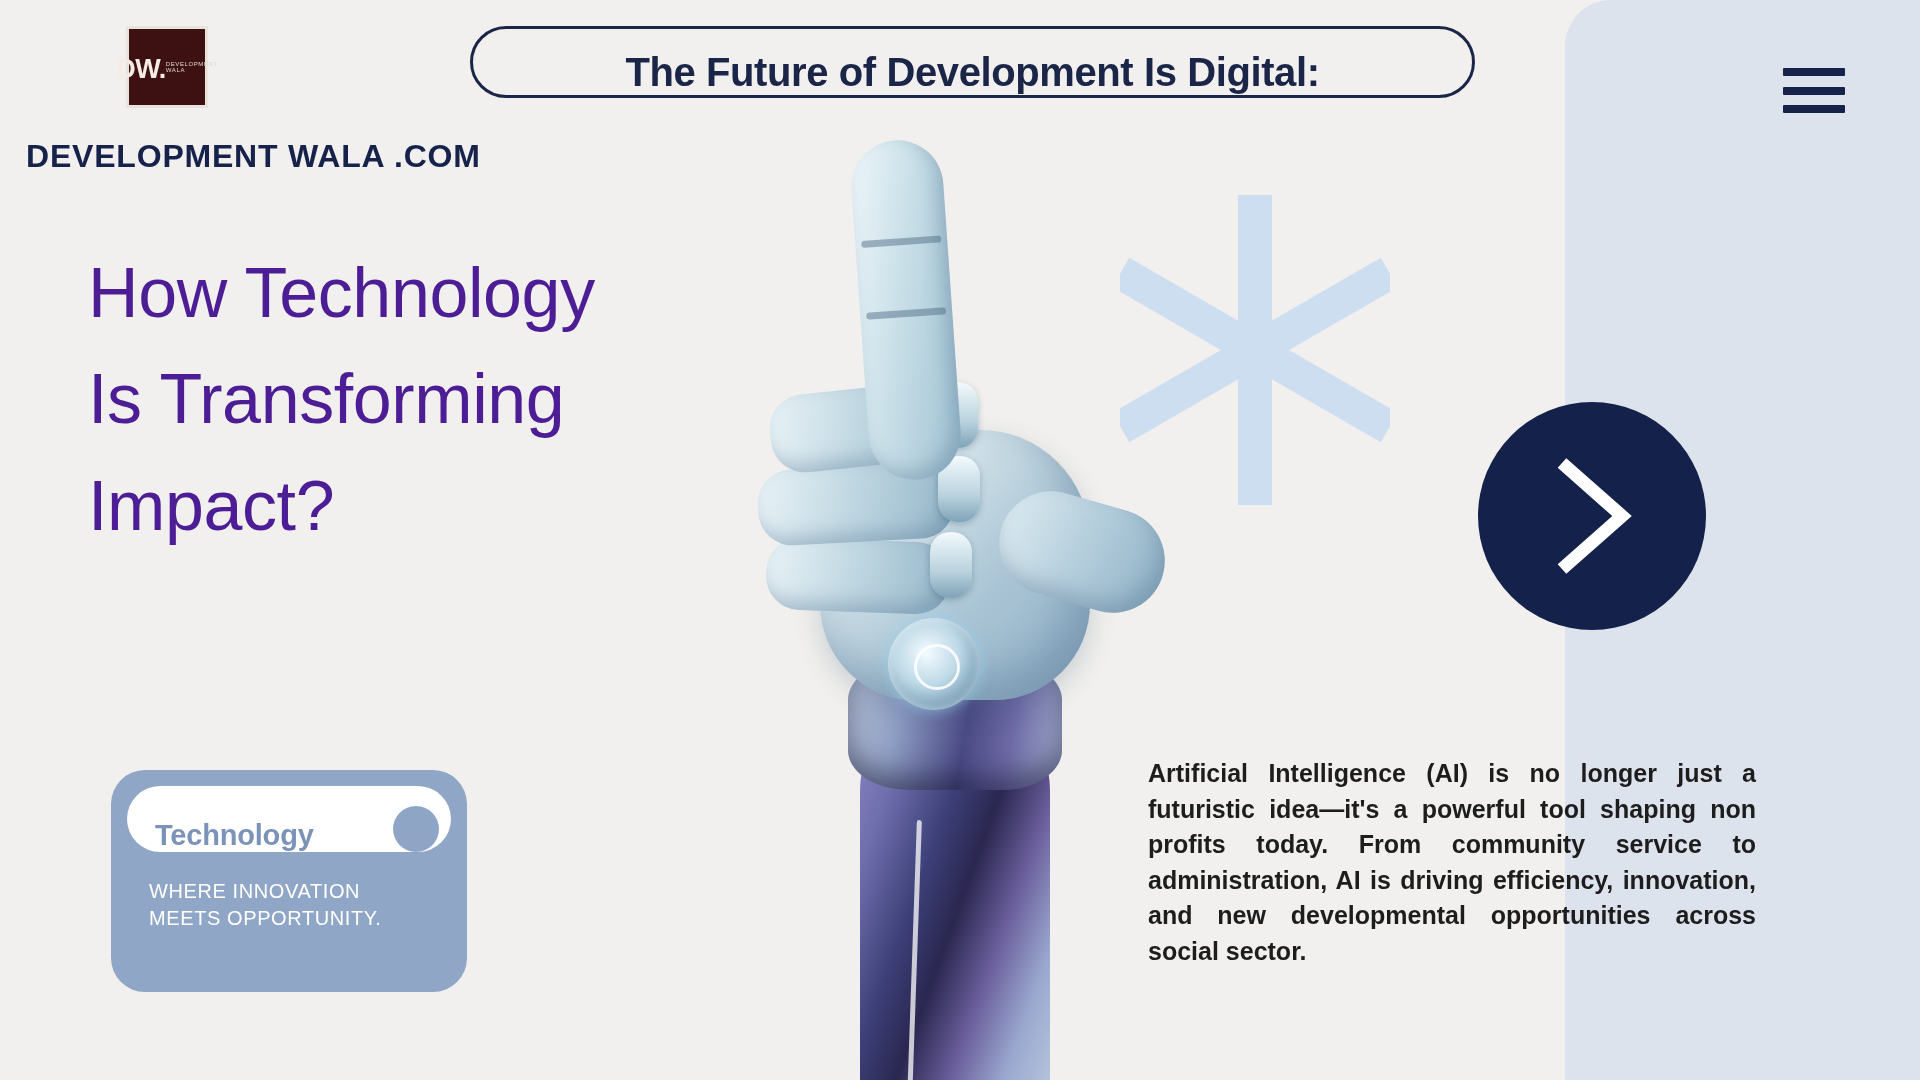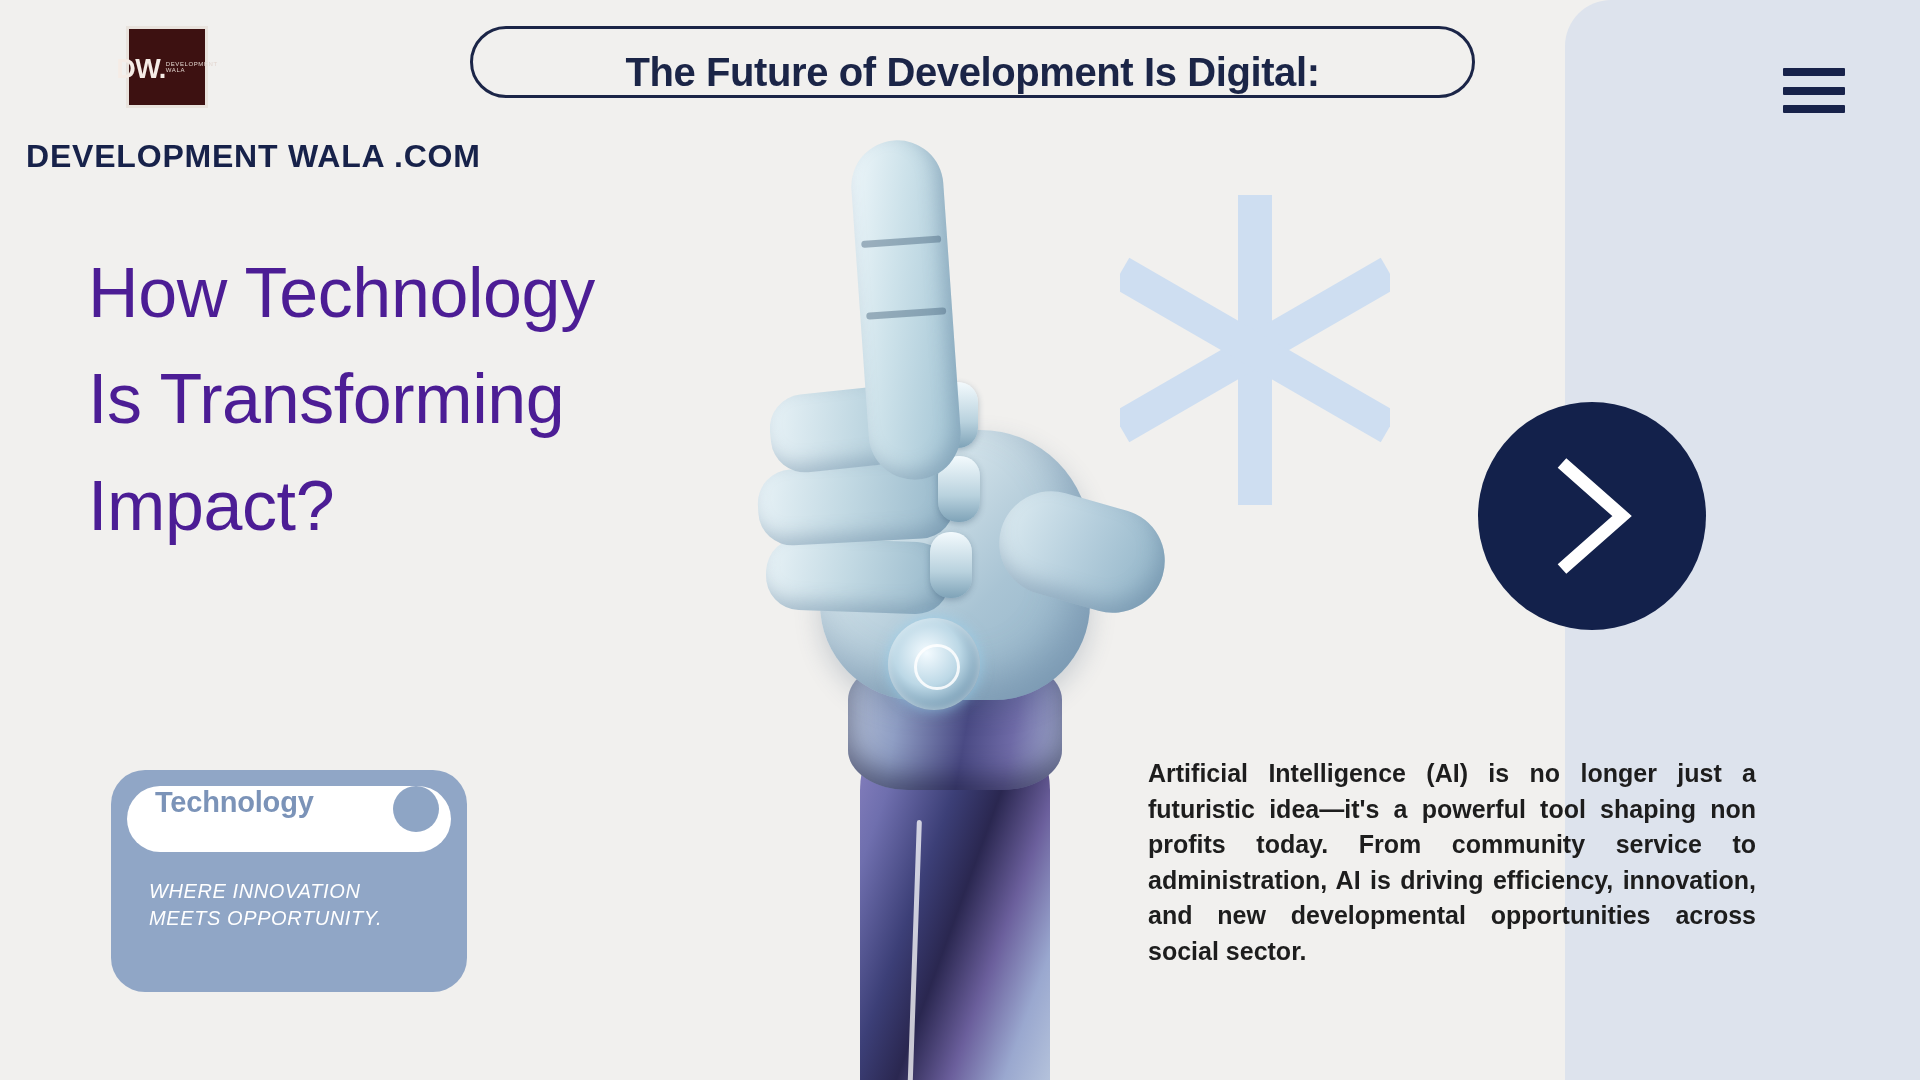--- a/index.html
+++ b/index.html
@@ -154,31 +154,31 @@
   }
 
   
   .tech-card{
     position:absolute; left:111px; top:770px; width:356px; height:222px;
     background:#90a6c6; border-radius:34px;
     padding:16px 16px 0 16px;
   }
   .tech-pill{
     width:324px; height:66px; background:#ffffff; border-radius:40px;
-    display:flex; align-items:flex-start; justify-content:space-between;
+    display:flex; align-items:flex-end; justify-content:space-between;
     padding:0 12px 0 28px;
   }
   .tech-pill-label{
     color:#7b93b8; font-weight:bold; font-size:29px; letter-spacing:-0.2px;
   }
   .tech-dot{ width:46px; height:46px; border-radius:50%; background:#8ea5c5; }
   .tech-tagline{
     margin:26px 12px 0 22px;
     color:#ffffff; font-size:20px; line-height:1.35; letter-spacing:0.6px;
-    text-align:justify; text-align-last:left;font-style:italic;
+    text-align:justify; text-align-last:left;
   }
   .tech-tagline span{ display:block; }
 
   
   .body-copy{
     position:absolute; left:1148px; top:756px; width:608px;
     color:#1d1d1d; font-size:25px; line-height:1.42; font-weight:700;
     text-align:justify; text-align-last:left;
   }
 

